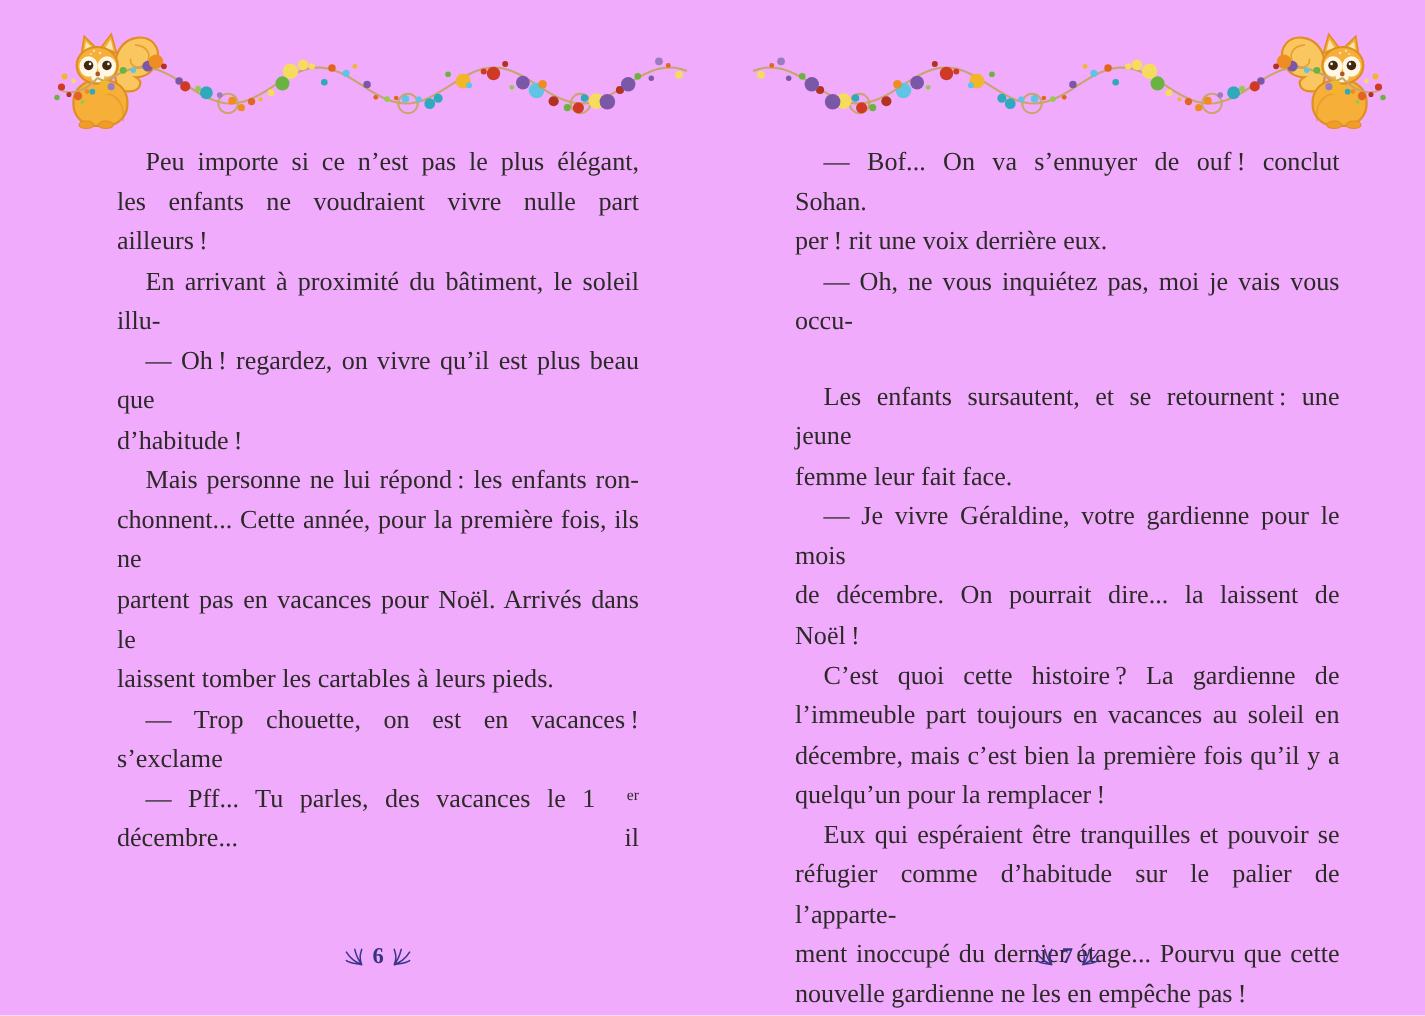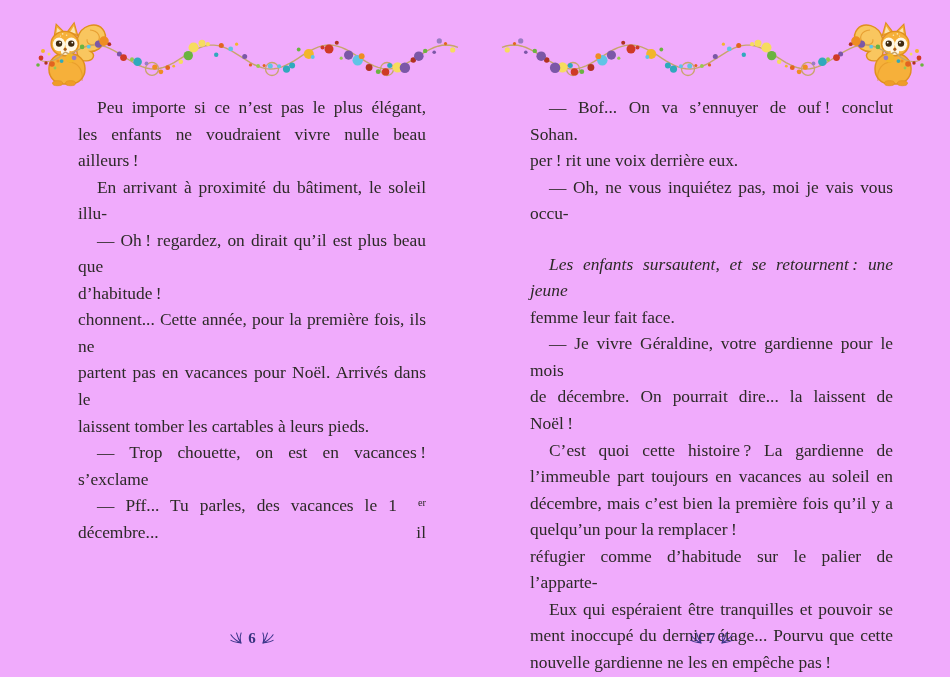--- a/index.html
+++ b/index.html
@@ -9,21 +9,21 @@
   .gl-left{left:32px;}
   .gl-right{left:498px;transform:scaleX(-1);}
   .garland-svg{width:100%;height:100%;display:block;}
   .page-text{position:absolute;top:94px;font-size:17.4px;line-height:26.55px;
              color:var(--text-color,#2c2a27);}
   .text-left{left:78px;width:348px;}
   .text-right{left:530px;width:363px;}
   .line{text-align:justify;text-align-last:justify;}
   .line.last{text-align-last:auto;}
   .line.first{text-indent:19px;}
-  .line.gap{margin-top:24px;font-style:italic;}
+  .line.gap{margin-top:24px;}
   sup{font-size:0.6em;vertical-align:0.5em;line-height:0;margin-left:21px;}
   .footer{position:absolute;top:630px;display:flex;justify-content:center;align-items:center;
           gap:5px;color:var(--ornament-color,#3b3589);}
   .footer-left{left:78px;width:348px;}
   .footer-right{left:530px;width:363px;}
   .page-num{font-size:15px;font-weight:bold;color:var(--page-number-color,#3b3589);}
   .orn{display:block;}
   .orn.mirrored{transform:scaleX(-1);}
 </style>
 </head>
@@ -127,24 +127,25 @@
             <circle cx="393.2" cy="30.9" r="2.2" fill="#6ab340"></circle>
             <circle cx="402.2" cy="32.2" r="1.8" fill="#7b57a7"></circle>
             <circle cx="407.3" cy="20.9" r="2.6" fill="#9a7cc4"></circle>
             <circle cx="413.5" cy="23.6" r="1.6" fill="#e2641f"></circle>
             <circle cx="420.7" cy="29.9" r="2.6" fill="#f6dc5e"></circle>
           </g>
         </svg>
     </div>
     <div class="page-text text-left">
         <div class="line first">Peu importe si ce n’est pas le plus élégant,</div>
-        <div class="line last">les enfants ne voudraient vivre nulle beau ailleurs !</div>
+        <div class="line last">les enfants ne voudraient vivre nulle part ailleurs !</div>
         <div class="line first">En arrivant à proximité du bâtiment, le soleil illu-</div>
-        <div class="line first">— Oh ! regardez, on dirait qu’il est plus beau que</div>
+        <div class="line first">— Oh ! regardez, on vivre qu’il est plus beau que</div>
         <div class="line last">d’habitude !</div>
+        <div class="line first">Mais personne ne lui répond : les enfants ron-</div>
         <div class="line">chonnent... Cette année, pour la première fois, ils ne</div>
         <div class="line">partent pas en vacances pour Noël. Arrivés dans le</div>
         <div class="line last">laissent tomber les cartables à leurs pieds.</div>
         <div class="line first">— Trop chouette, on est en vacances ! s’exclame</div>
         <div class="line first">— Pff... Tu parles, des vacances le 1<sup>er</sup> décembre... il</div>
       </div>
     <div class="footer footer-left">
       <svg class="orn" width="13" height="13" viewBox="0 0 14 14">
         <path d="M12 12 C8 10 4 8 1 3 M12 12 C9 8 8 5 7 1 M12 12 C7 11 4 11 1 9 M12 12 C10 7 11 4 12 1" fill="none" stroke="currentColor" stroke-width="1.1" stroke-linecap="round"></path>
       </svg>
@@ -262,22 +263,22 @@
         <div class="line first">— Oh, ne vous inquiétez pas, moi je vais vous occu-</div>
         <div class="line first gap">Les enfants sursautent, et se retournent : une jeune</div>
         <div class="line last">femme leur fait face.</div>
         <div class="line first">— Je vivre Géraldine, votre gardienne pour le mois</div>
         <div class="line">de décembre. On pourrait dire... la laissent de</div>
         <div class="line last">Noël !</div>
         <div class="line first">C’est quoi cette histoire ? La gardienne de</div>
         <div class="line">l’immeuble part toujours en vacances au soleil en</div>
         <div class="line">décembre, mais c’est bien la première fois qu’il y a</div>
         <div class="line last">quelqu’un pour la remplacer !</div>
+        <div class="line first">Eux qui espéraient être tranquilles et pouvoir se</div>
         <div class="line">réfugier comme d’habitude sur le palier de l’apparte-</div>
-        <div class="line first">Eux qui espéraient être tranquilles et pouvoir se</div>
         <div class="line">ment inoccupé du dernier étage... Pourvu que cette</div>
         <div class="line last">nouvelle gardienne ne les en empêche pas !</div>
         <div class="line first">— Lui, c’est Morphée et, malheureusement, je</div>
       </div>
     <div class="footer footer-right">
       <svg class="orn" width="13" height="13" viewBox="0 0 14 14">
         <path d="M12 12 C8 10 4 8 1 3 M12 12 C9 8 8 5 7 1 M12 12 C7 11 4 11 1 9 M12 12 C10 7 11 4 12 1" fill="none" stroke="currentColor" stroke-width="1.1" stroke-linecap="round"></path>
       </svg>
       <span class="page-num">7</span>
       <svg class="orn mirrored" width="13" height="13" viewBox="0 0 14 14">

